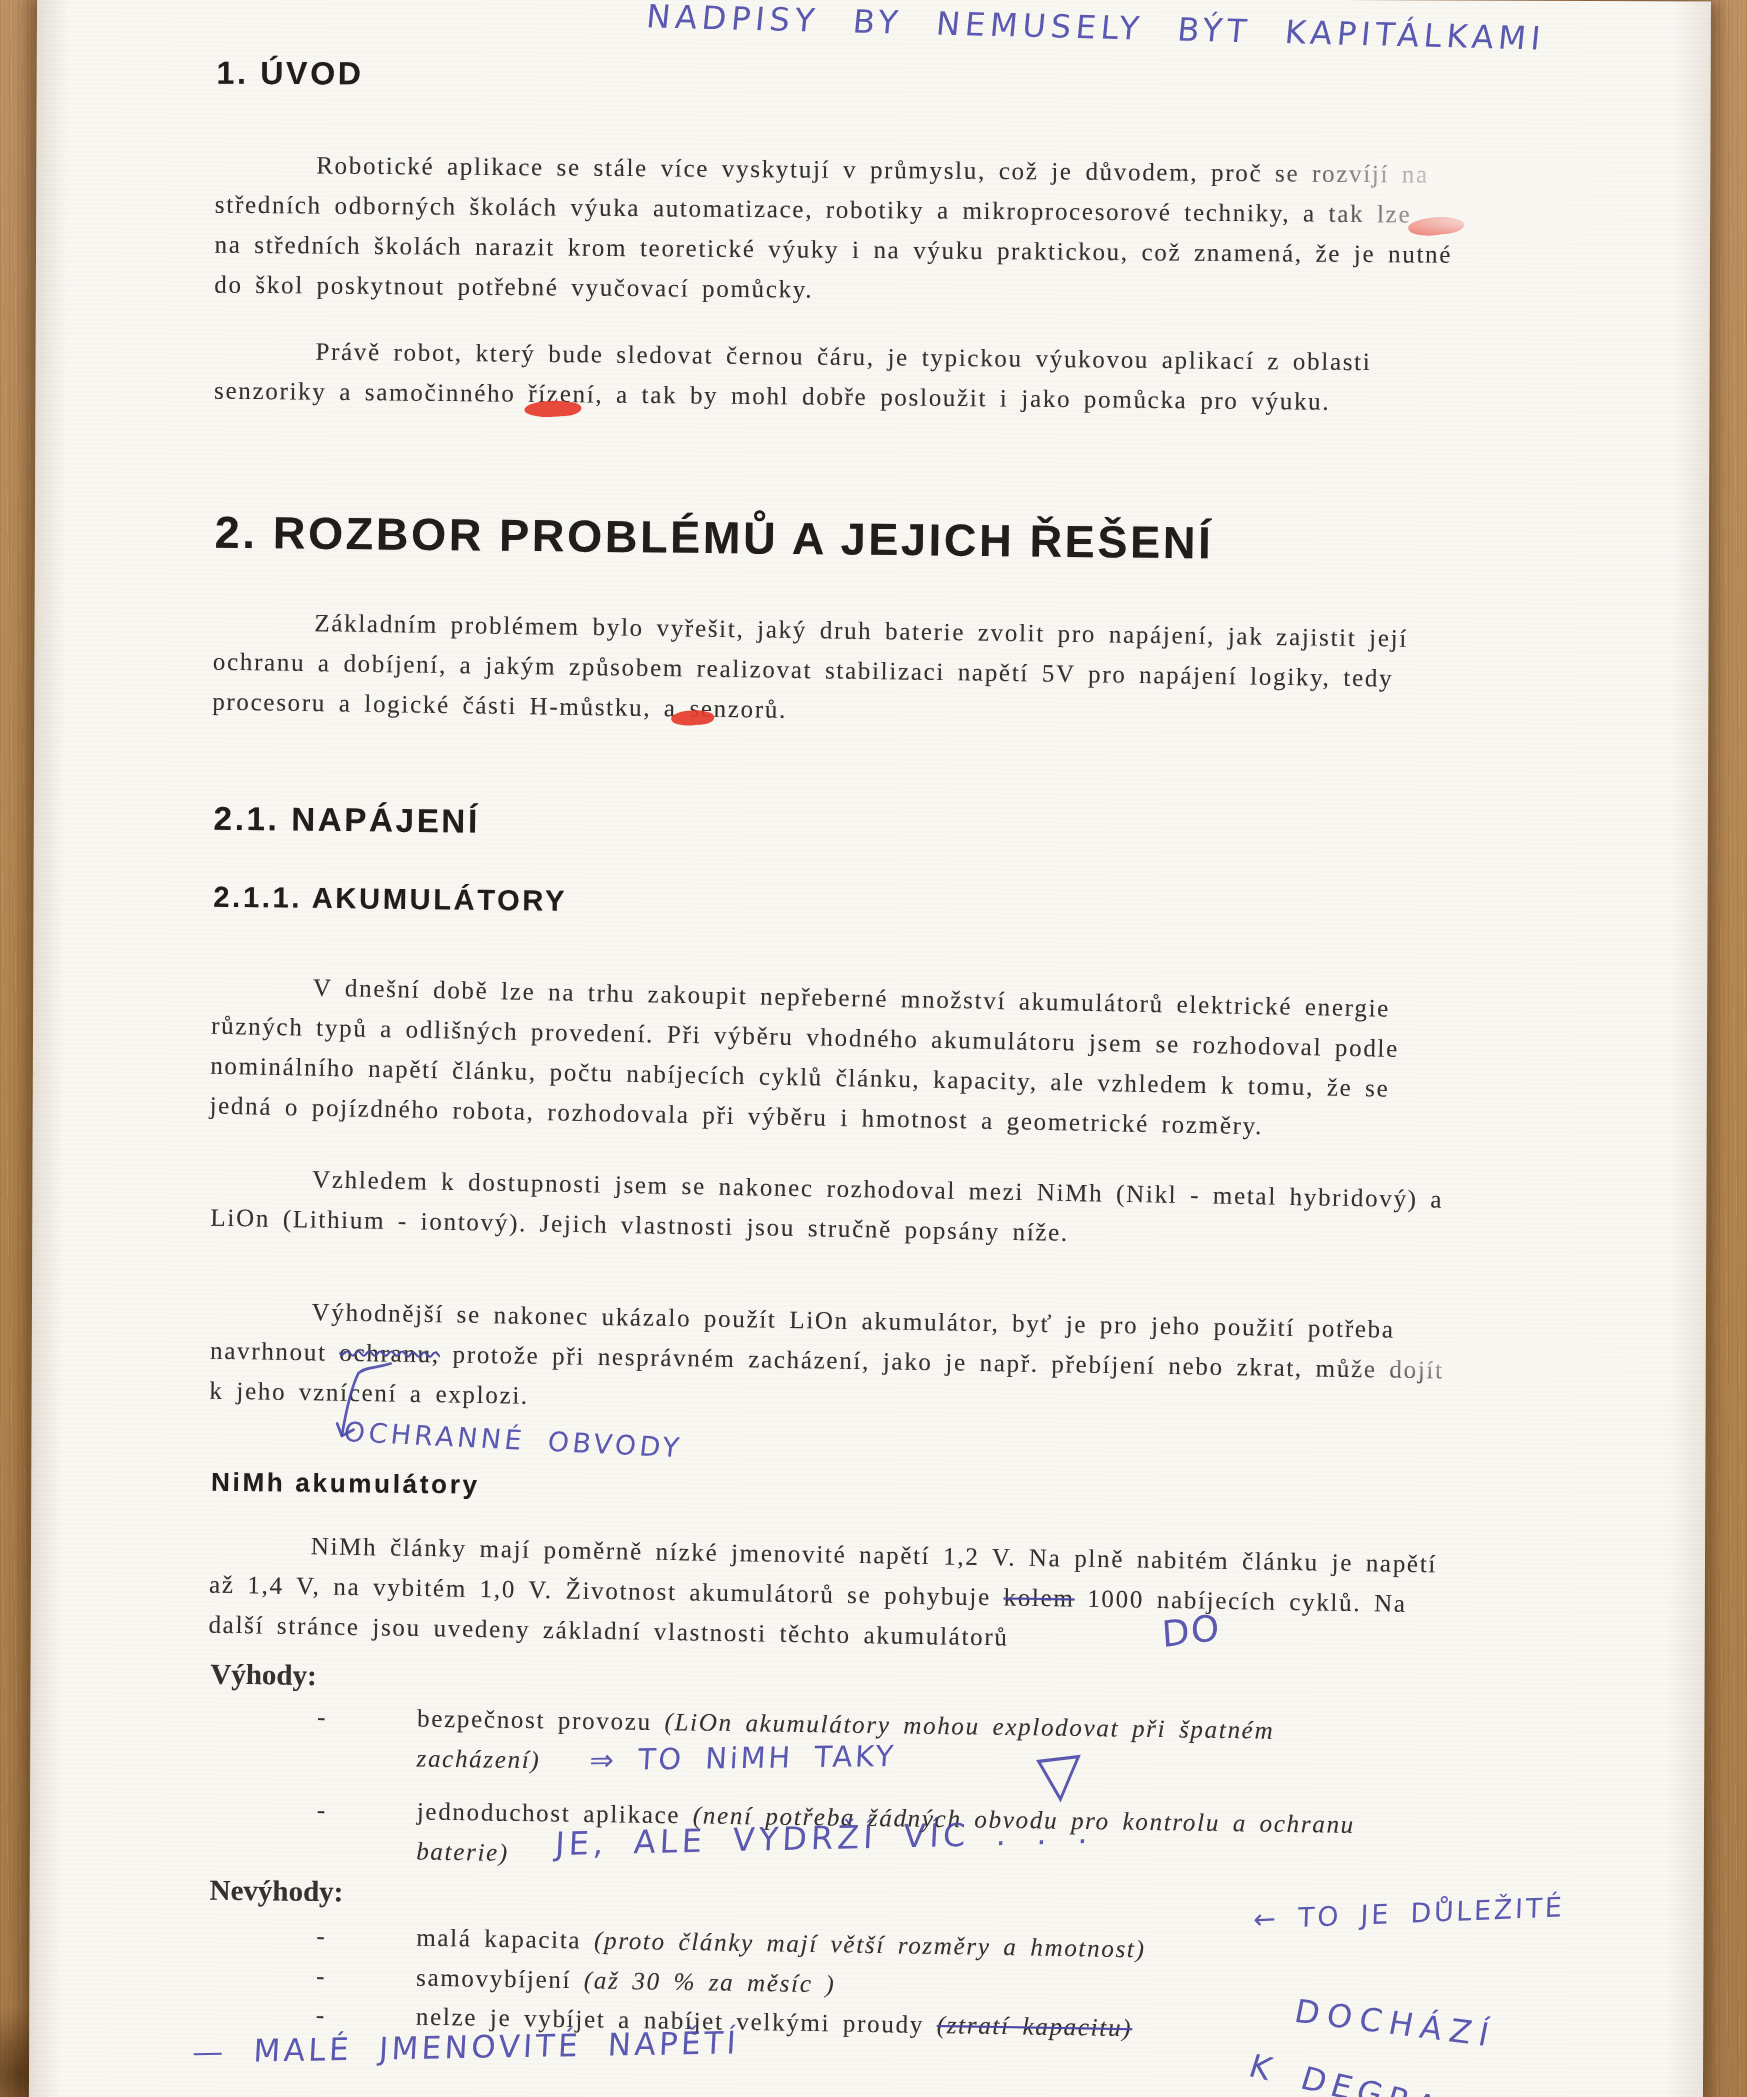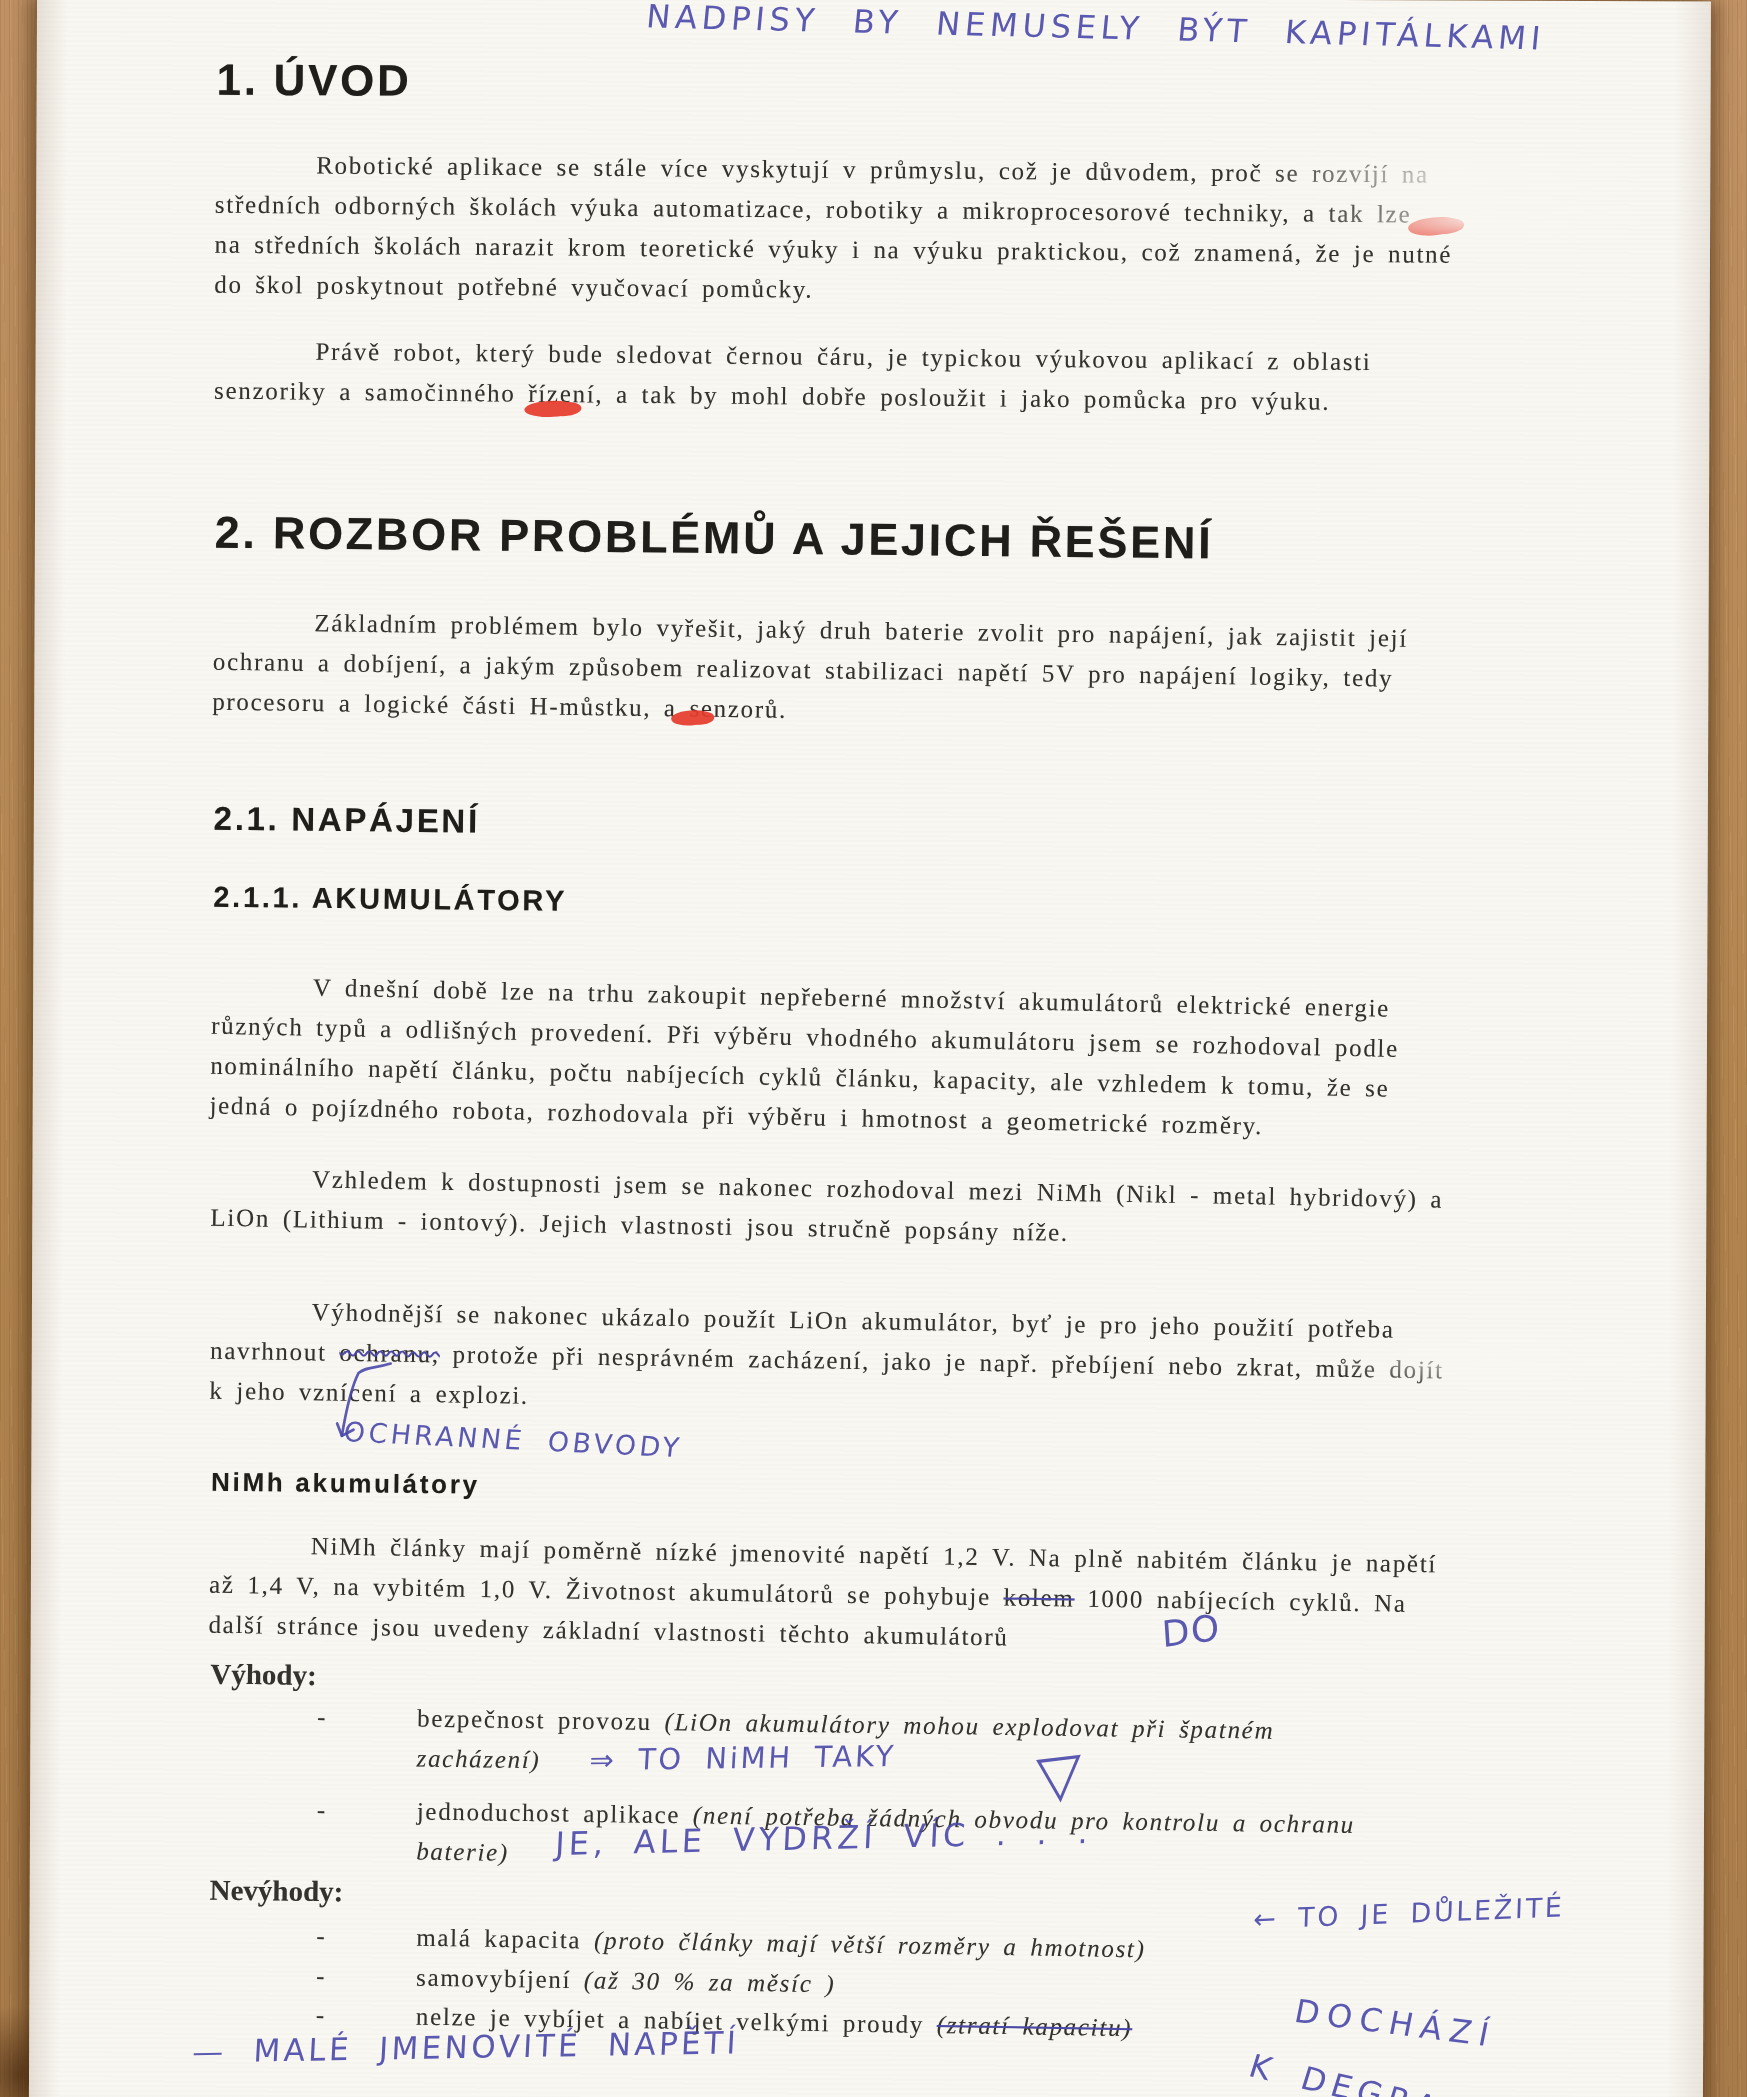--- a/index.html
+++ b/index.html
@@ -47,21 +47,21 @@
     background:radial-gradient(ellipse at center, rgba(249,247,242,.88) 0%, rgba(249,247,242,0) 72%);}
   .penarrow{position:absolute;}
 </style>
 </head>
 <body>
 
 <div id="wood-dark"></div>
 
 <div id="paper">
   <div id="doc-layer">
-      <div class="blk heading" style="left: 180px; top: 59px; font-size: 44px; transform: rotate(0.1deg); transform-origin: 0px 0px;">1. ÚVOD</div>
+      <div class="blk heading" style="left: 180px; top: 59px; font-size: 32px; transform: rotate(0.1deg); transform-origin: 0px 0px;">1. ÚVOD</div>
       <div class="blk para" style="left: 179px; top: 149px; font-size: 25px; transform: rotate(0.25deg); transform-origin: 0px 0px;">
         <div class="lines">
           <div class="line ind"><span>Robotické aplikace se stále více vyskytují v průmyslu, což je důvodem, proč se rozvíjí na</span></div>
           <div class="line"><span>středních odborných školách výuka automatizace, robotiky a mikroprocesorové techniky, a tak lze</span></div>
           <div class="line"><span>na středních školách narazit krom teoretické výuky i na výuku praktickou, což znamená, že je nutné</span></div>
           <div class="line"><span>do škol poskytnout potřebné vyučovací pomůcky.</span></div>
         </div>
       </div>
       <div class="blk para" style="left: 179px; top: 335px; font-size: 25px; transform: rotate(0.35deg); transform-origin: 0px 0px;">
         <div class="lines">

